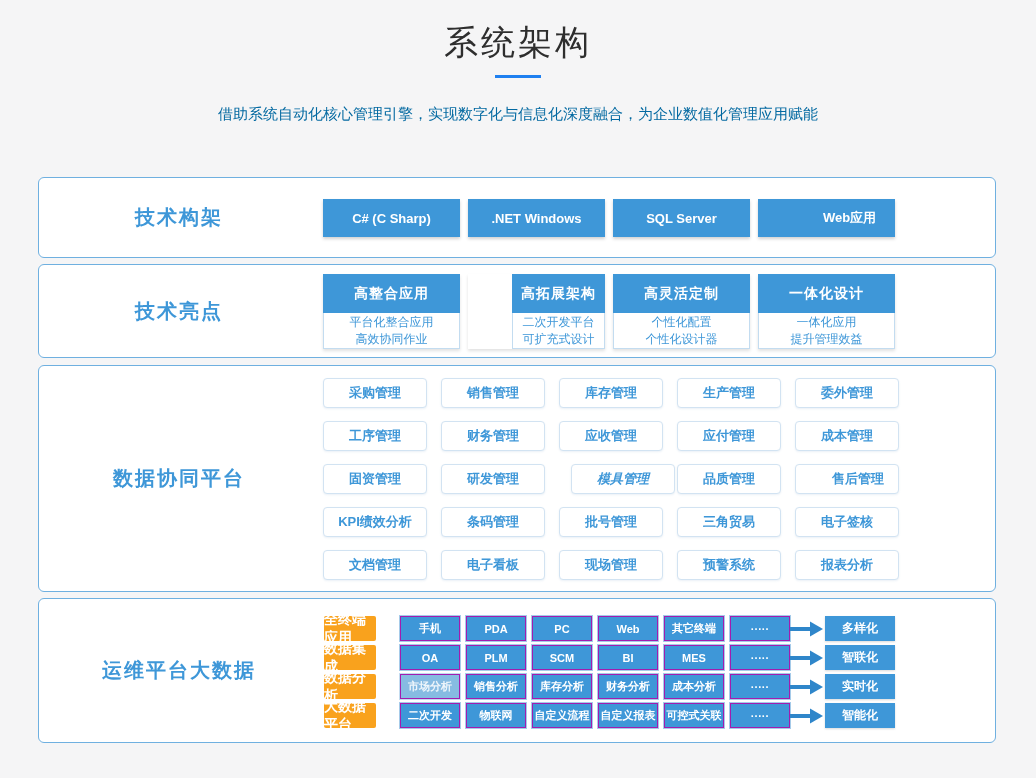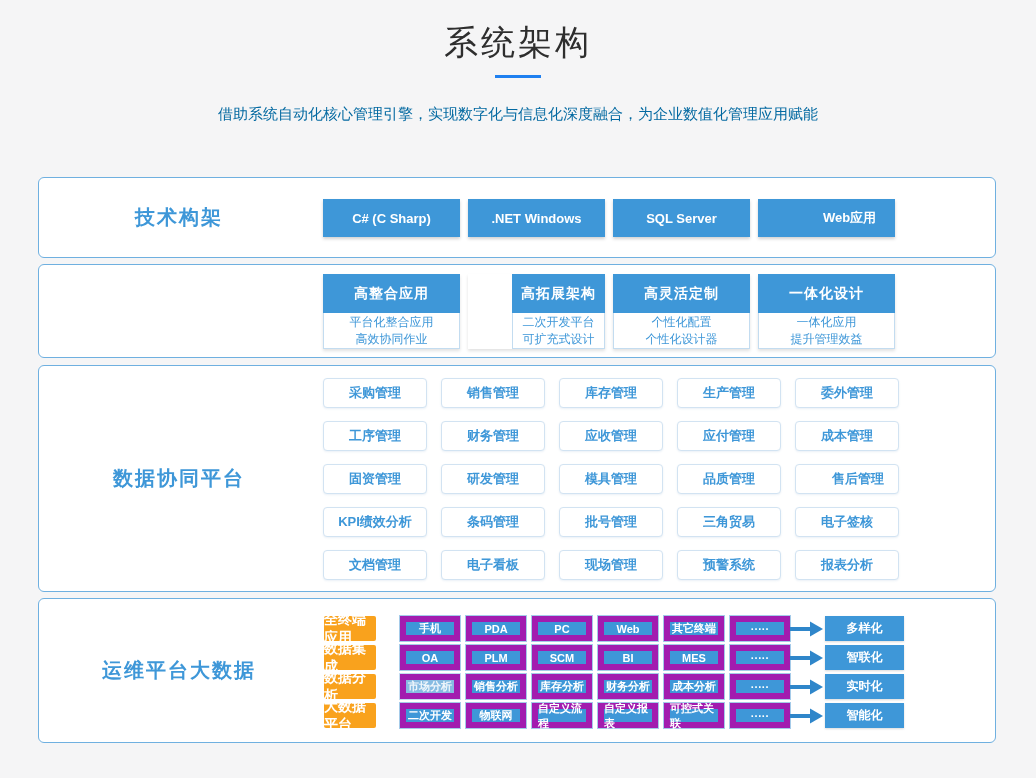--- a/index.html
+++ b/index.html
@@ -40,25 +40,25 @@
               border:1px solid #d2e3f2; border-radius:4px; color:#3e97d8; font-size:13px;
               font-weight:bold; display:flex; align-items:center; justify-content:center;
               box-shadow:0 1px 2px rgba(120,160,200,0.15); }
 
   .ops-row { position:absolute; left:0; width:100%; height:25px; }
   .tag-orange { position:absolute; left:285px; width:52px; height:25px; background:#f9a21d;
                 color:#fff; font-size:14px; font-weight:bold; border-radius:2px;
                 display:flex; align-items:center; justify-content:center; }
   .mini-btn { position:absolute; width:60px; height:25px; background:#3e97d8; color:#fff;
               font-size:11px; font-weight:bold; display:flex; align-items:center;
-              justify-content:center; border:6px solid #a21caf; box-shadow:0 0 0 1px #a5cbe9; }
+              justify-content:center; border:1px solid #a21caf; box-shadow:0 0 0 1px #a5cbe9; }
   .mini-btn.muted { background:#86bbe2; color:rgba(255,255,255,0.85);
                     box-shadow:0 0 0 1px #c3dcf0; }
   .arrow { position:absolute; left:751px; top:5px; width:34px; height:16px; }
-  .result-btn { position:absolute; left:786px; width:79px; height:25px; background:#3e97d8;
+  .result-btn { position:absolute; left:786px; width:70px; height:25px; background:#3e97d8;
                 color:#fff; font-size:12px; font-weight:bold; display:flex; align-items:center;
                 justify-content:center; box-shadow:0 1px 2px rgba(0,0,0,0.15);text-align:center; }
 </style>
 </head>
 <body>
 
 <div class="page">
 
   <h1 class="title">系统架构</h1>
   <div class="title-underline"></div>
@@ -68,20 +68,23 @@
     <div class="label-col">
       <span class="sec-label">技术构架</span>
     </div>
     <div class="btn-lg" style="left:284px;">C# (C Sharp)</div>
     <div class="btn-lg" style="left:429px;">.NET Windows</div>
     <div class="btn-lg" style="left:574px;">SQL Server</div>
     <div class="btn-lg" style="left:719px;padding-left:46px;">Web应用</div>
   </div>
 
   <div class="box box2">
+    <div class="label-col">
+      <span class="sec-label">技术亮点</span>
+    </div>
     <div class="card" style="left:284px;">
       <div class="card-header">高整合应用</div>
       <div class="card-body">
         <span>平台化整合应用</span>
         <span>高效协同作业</span>
       </div>
     </div>
     <div class="card" style="left:429px;padding-left:44px;">
       <div class="card-header">高拓展架构</div>
       <div class="card-body">
@@ -116,21 +119,21 @@
     <div class="grid-btn" style="left:756px;top:12px;">委外管理</div>
 
     <div class="grid-btn" style="left:284px;top:55px;">工序管理</div>
     <div class="grid-btn" style="left:402px;top:55px;">财务管理</div>
     <div class="grid-btn" style="left:520px;top:55px;">应收管理</div>
     <div class="grid-btn" style="left:638px;top:55px;">应付管理</div>
     <div class="grid-btn" style="left:756px;top:55px;">成本管理</div>
 
     <div class="grid-btn" style="left:284px;top:98px;">固资管理</div>
     <div class="grid-btn" style="left:402px;top:98px;">研发管理</div>
-    <div class="grid-btn" style="left:520px;top:98px;">模具管理</div>
+    <div class="grid-btn" style="left:532px;top:98px;font-style:italic;">模具管理</div>
     <div class="grid-btn" style="left:638px;top:98px;">品质管理</div>
     <div class="grid-btn" style="left:756px;top:98px;padding-left:22px;">售后管理</div>
 
     <div class="grid-btn" style="left:284px;top:141px;">KPI绩效分析</div>
     <div class="grid-btn" style="left:402px;top:141px;">条码管理</div>
     <div class="grid-btn" style="left:520px;top:141px;">批号管理</div>
     <div class="grid-btn" style="left:638px;top:141px;">三角贸易</div>
     <div class="grid-btn" style="left:756px;top:141px;">电子签核</div>
 
     <div class="grid-btn" style="left:284px;top:184px;">文档管理</div>

